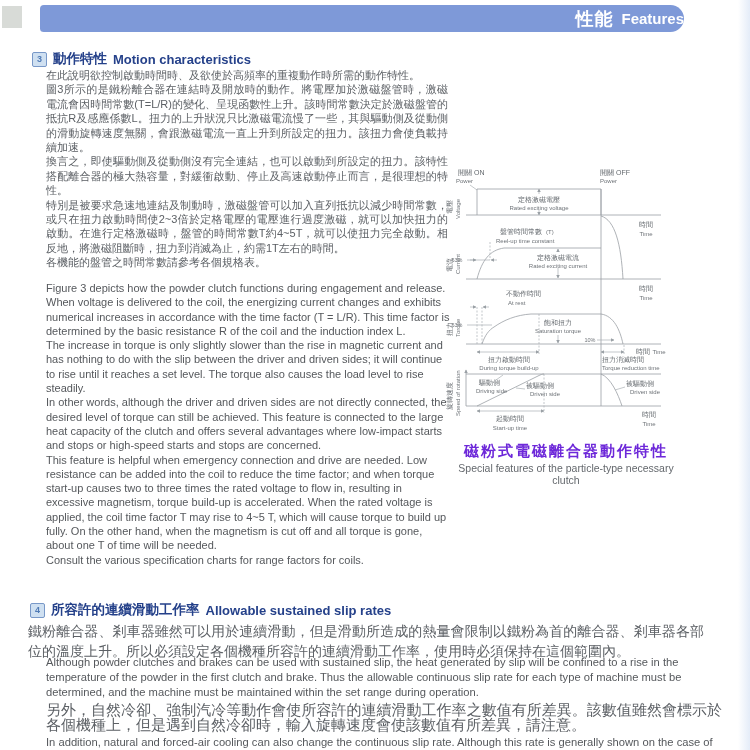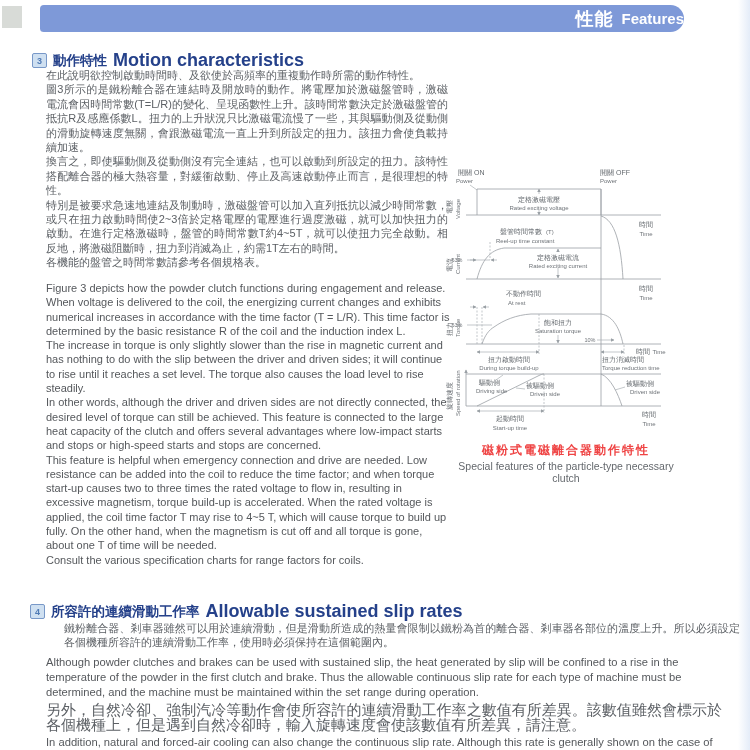--- a/index.html
+++ b/index.html
@@ -14,36 +14,36 @@
   .header-bar{position:absolute; left:40px; top:5px; width:644px; height:27px;
     background:#7e99d8; border-radius:4px 14px 14px 4px;
     display:flex; align-items:center; padding-left:11px; box-sizing:border-box;justify-content:flex-end;}
   .header-zh{color:#fff; font-size:18px; font-weight:bold; letter-spacing:1px;}
   .header-en{color:#fff; font-size:15px; font-weight:bold; margin-left:8px;}
 
   .sec-header{position:absolute; display:flex; align-items:center; gap:6px;}
   .sec-badge{width:13px; height:13px; border:1px solid #7898c8; background:#cfe0f1; color:#4f7ab5;
     font-size:9px; font-weight:bold; display:flex; align-items:center; justify-content:center; border-radius:2px;}
   .sec-title-zh{font-size:13.5px; font-weight:bold; color:#25418a;}
-  .sec-title-en{font-size:18px; font-weight:bold; color:#25418a;}
+  .sec-title-en{font-size:13px; font-weight:bold; color:#25418a;}
 
   .zh-col{position:absolute; left:46px; top:68px; width:402px;
     font-size:11px; line-height:14.4px; text-align:justify; color:#5c6065;}
   .zh-col p{margin:0;}
   .en-col{position:absolute; left:46px; top:281px; width:404px;
     font-size:11px; line-height:14.3px; color:#55585c;}
   .en-col p{margin:0;}
 
   .figure{position:absolute; left:446px; top:164px; width:240px;}
   .figure svg{display:block;}
-  .fig-caption-zh{margin-top:6px; text-align:center; font-size:12px; font-weight:bold;
-    letter-spacing:2px; color:#ef4444;font-family:Liberation Mono, monospace;}
+  .fig-caption-zh{margin-top:6px; text-align:center; font-size:15px; font-weight:bold;
+    letter-spacing:2px; color:#6d28d9;font-family:Liberation Mono, monospace;}
   .fig-caption-en{margin-top:1px; text-align:center; font-size:10.5px; color:#64686d;}
 
-  .s4-zh1{position:absolute; left:64px; top:621px; width:676px; font-size:11px; line-height:14px; text-align:justify; color:#5c6065;}
+  .s4-zh1{position:absolute; left:28px; top:621px; width:676px; font-size:14px; line-height:20px; text-align:justify; color:#5c6065;}
   .s4-en1{position:absolute; left:46px; top:655px; width:678px; font-size:11.2px; line-height:15px; color:#55585c;}
   .s4-zh2{position:absolute; left:46px; top:702px; width:676px; font-size:15px; line-height:15px; text-align:justify; color:#5c6065;}
   .s4-en2{position:absolute; left:46px; top:735px; width:678px; font-size:11.2px; line-height:15px; color:#55585c;}
 
   .dg-line{stroke:#9aa0a5; stroke-width:0.8; fill:none;}
   .dg-thin{stroke:#aab0b5; stroke-width:0.7; fill:none;}
   .dg-dash{stroke:#aab0b5; stroke-width:0.7; fill:none; stroke-dasharray:2 1.5;}
   .dg-tzh{fill:#63686d; font-size:7px;}
   .dg-ten{fill:#6e7378; font-size:6px;}
   .dg-pct{fill:#6e7378; font-size:5.5px;}

